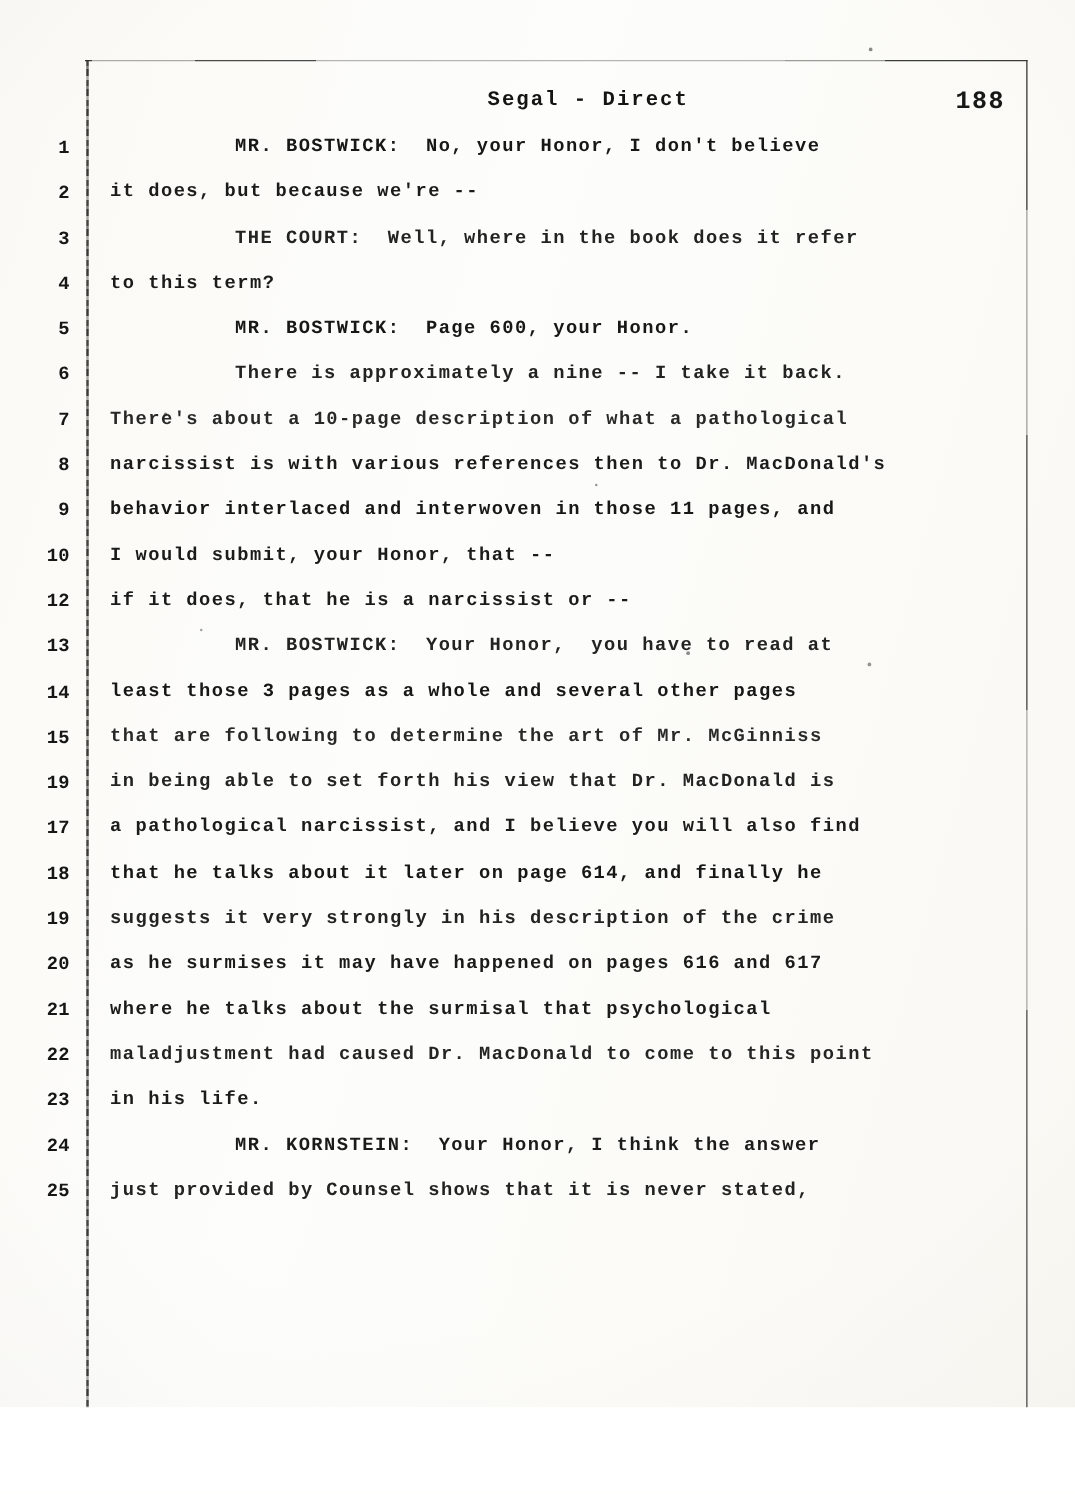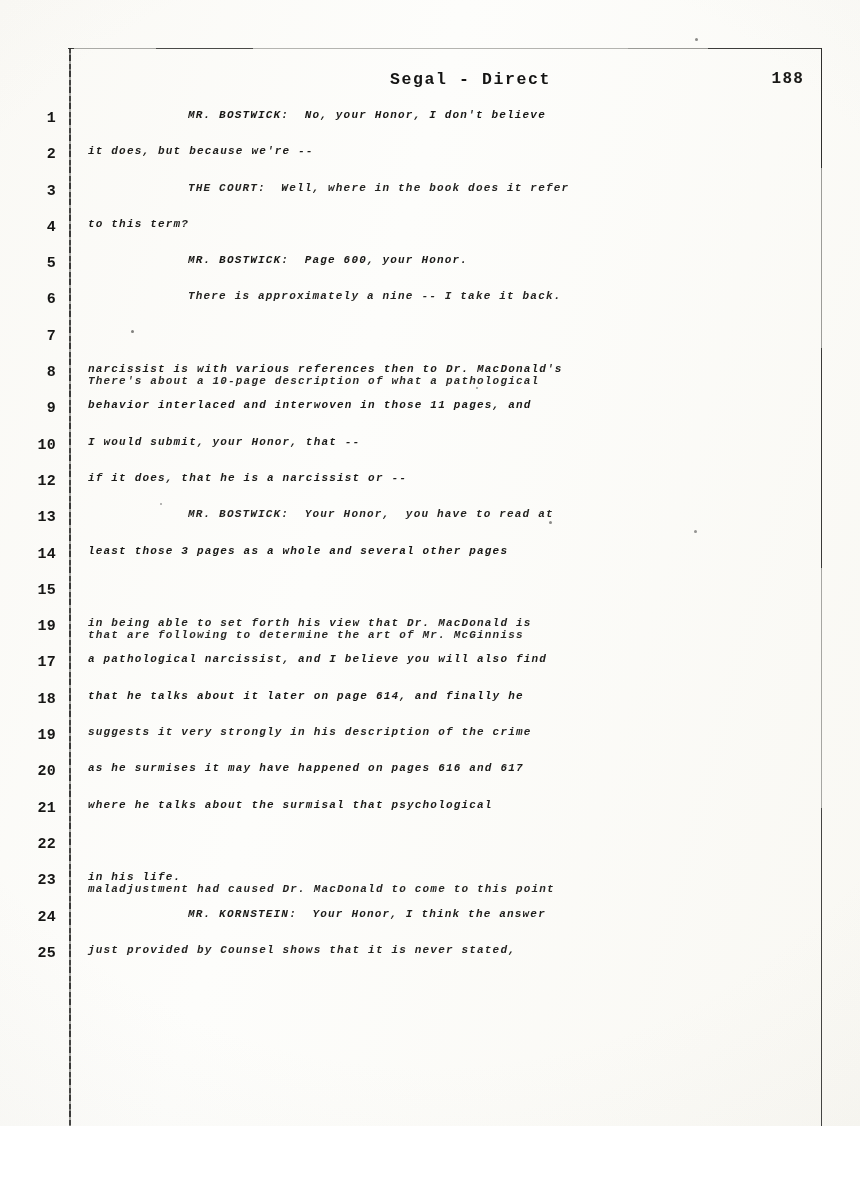--- a/index.html
+++ b/index.html
@@ -103,21 +103,21 @@
     font-size: 16.5px;
     letter-spacing: 1.6px;
     color: #141413;
     font-weight: 700;
     white-space: pre;
   }
   .page-number {
     position: absolute;
     right: 4px;
     top: 0;
-    font-size: 16px;
+    font-size: 20px;
     letter-spacing: 1.2px;
     color: #181816;
     font-weight: 700;
   }
 
   
   .transcript {
     position: absolute;
     left: 0;
     top: 108px;
@@ -135,33 +135,32 @@
     text-align: right;
     font-size: 15px;
     font-weight: 700;
     color: #161615;
     letter-spacing: 0.3px;
   }
   .line-text {
     position: absolute;
     left: 88px;
     top: 1px;
-    font-size: 11px;
+    font-size: 15px;
     letter-spacing: 1.18px;
     color: #1b1b19;
     white-space: pre;
     font-weight: 700;
-    font-style: italic;
   }
   .line-text.indented { left: 188px; }
 
   
   .t-line:nth-child(3n)   .line-text { color: #232321; }
   .t-line:nth-child(4n+1) .line-text { color: #171715; }
-  .t-line:nth-child(7n)   .line-text { opacity: 0.94; margin-top: 48px; }
+  .t-line:nth-child(7n)   .line-text { opacity: 0.94; }
 
   
   .speck {
     position: absolute;
     background: #2e2e2c;
     border-radius: 50%;
     pointer-events: none;
   }
 </style>
 </head>

